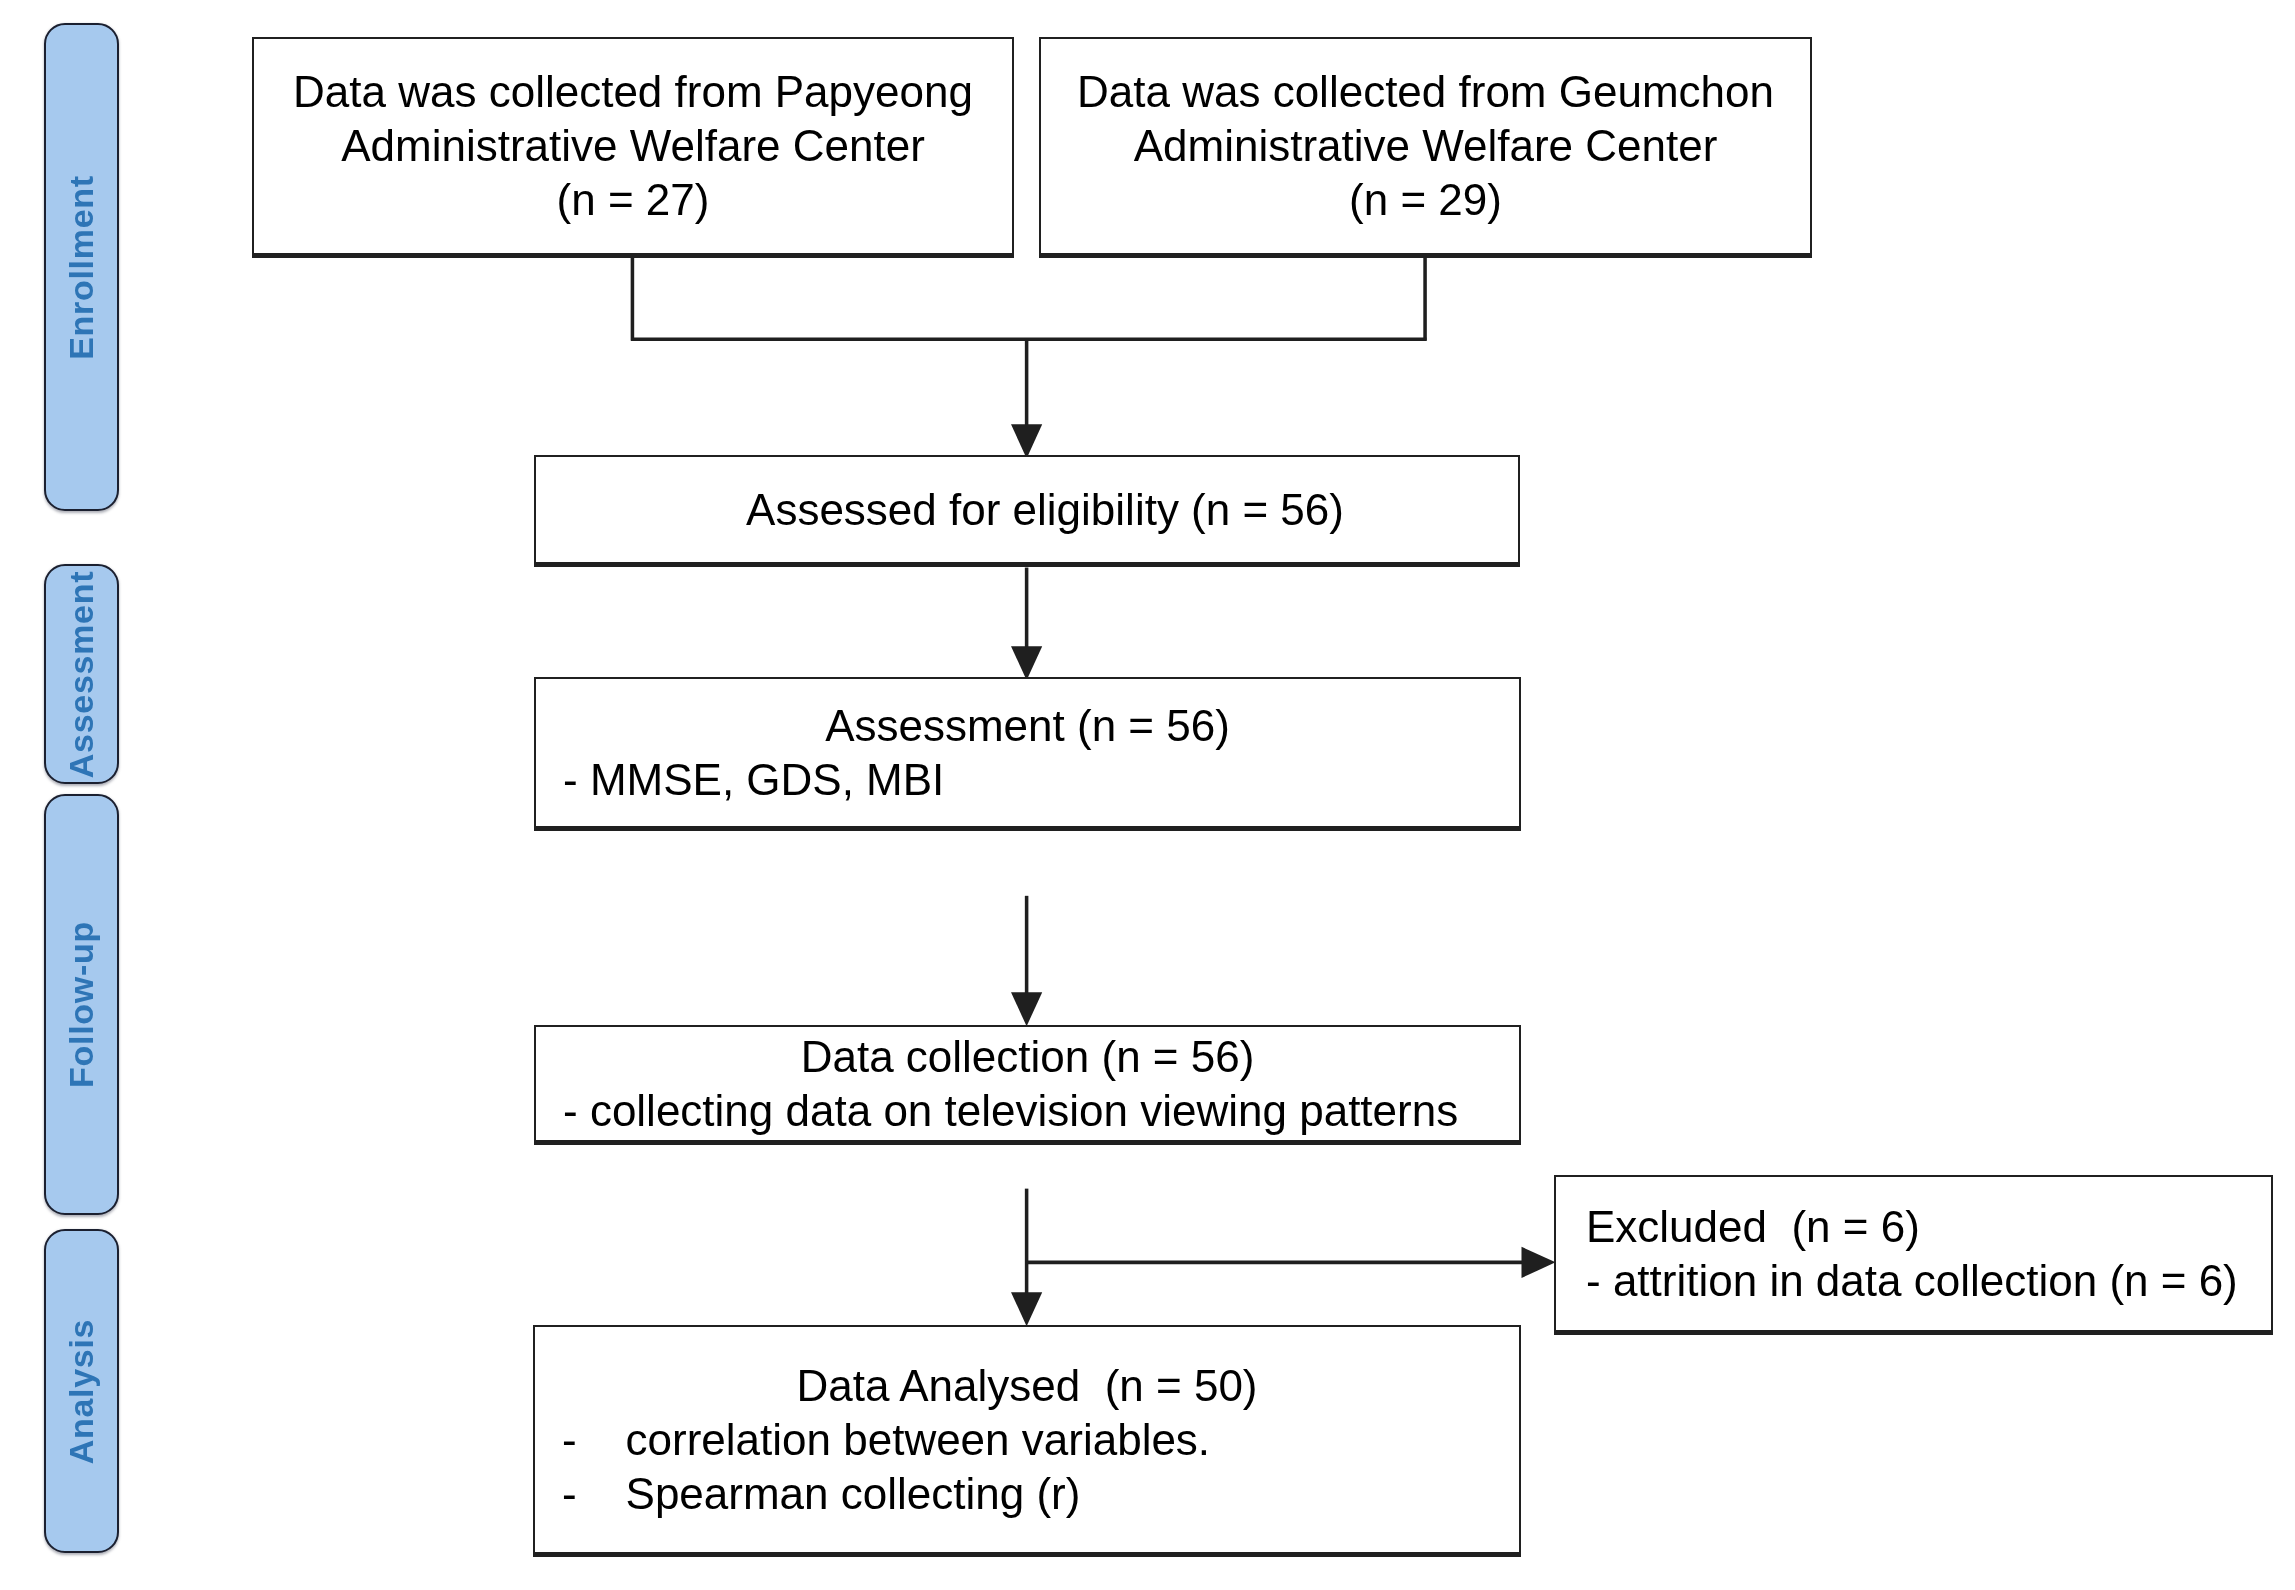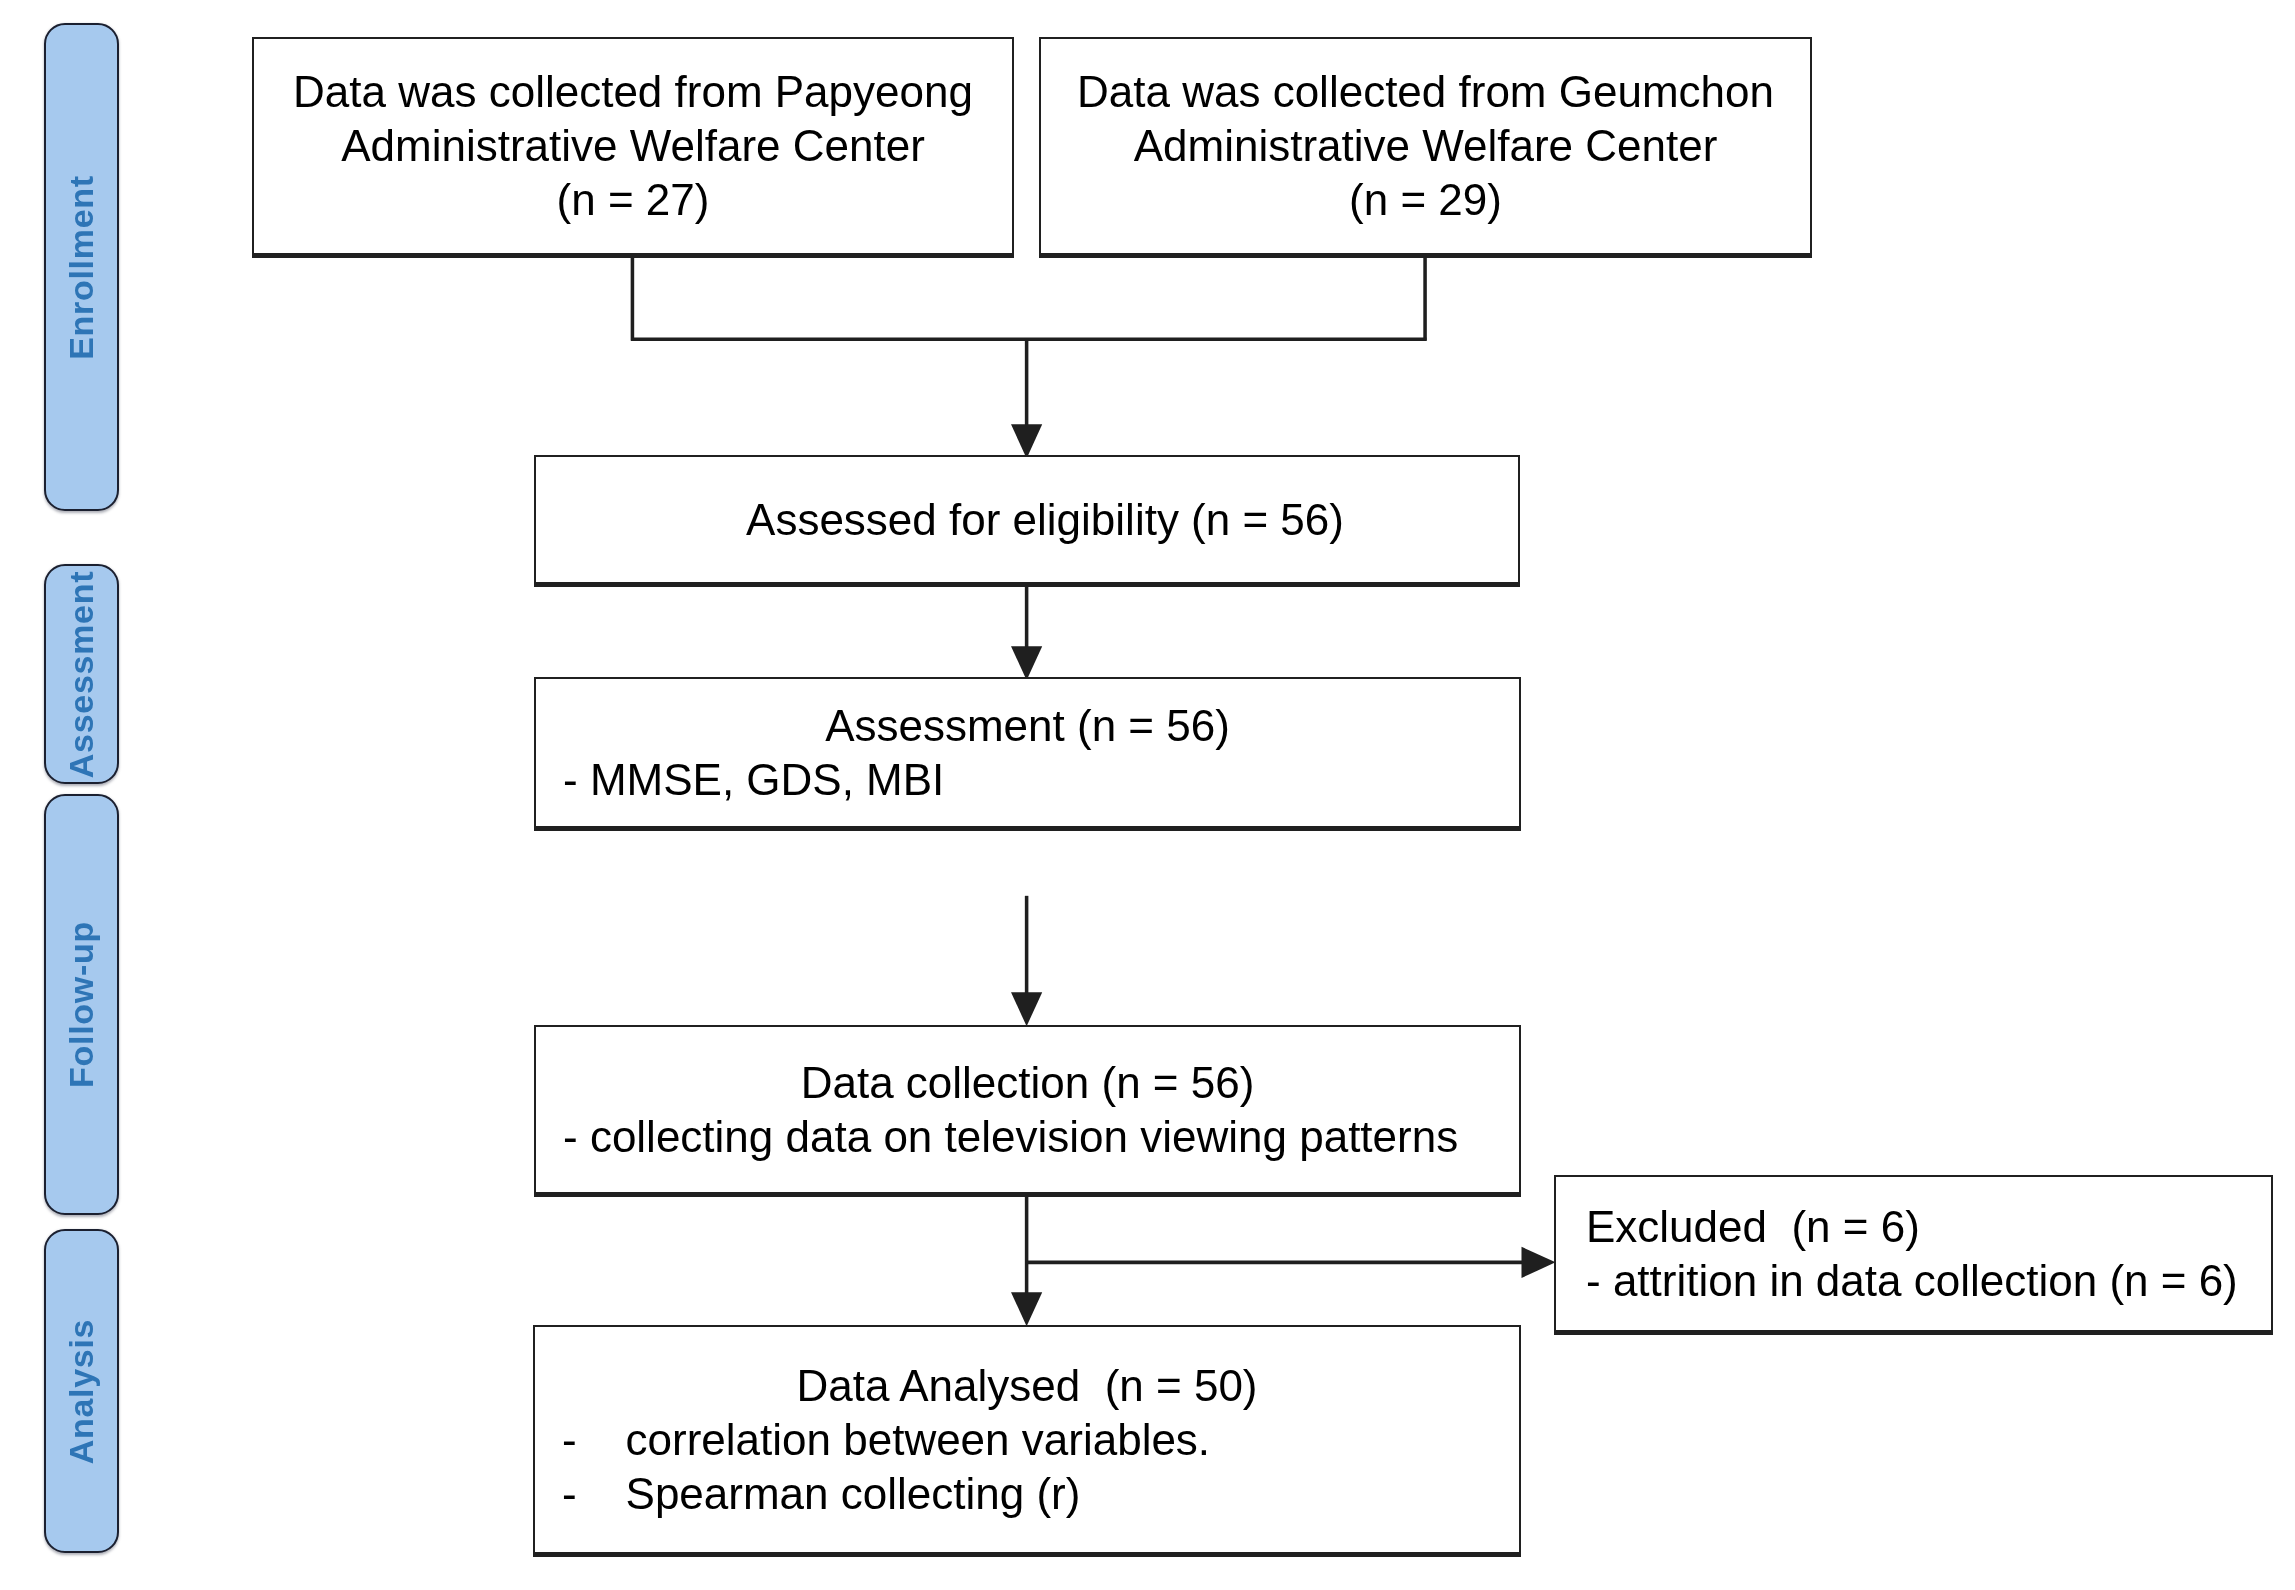--- a/index.html
+++ b/index.html
@@ -97,30 +97,30 @@
     <span class="ln ctr">Administrative Welfare Center</span>
     <span class="ln ctr">(n = 27)</span>
   </div>
 
   <div class="fbox" style="left:1039px;top:37px;width:773px;height:221px;">
     <span class="ln ctr">Data was collected from Geumchon</span>
     <span class="ln ctr">Administrative Welfare Center</span>
     <span class="ln ctr">(n = 29)</span>
   </div>
 
-  <div class="fbox" style="left:534px;top:455px;width:986px;height:132px;padding-left:36px;">
+  <div class="fbox" style="left:534px;top:455px;width:986px;height:112px;padding-left:36px;">
     <span class="ln ctr">Assessed for eligibility (n = 56)</span>
   </div>
 
   <div class="fbox" style="left:534px;top:677px;width:987px;height:154px;">
     <span class="ln ctr">Assessment (n = 56)</span>
     <span class="ln lft">- MMSE, GDS, MBI</span>
   </div>
 
-  <div class="fbox" style="left:534px;top:1025px;width:987px;height:172px;">
+  <div class="fbox" style="left:534px;top:1025px;width:987px;height:120px;">
     <span class="ln ctr">Data collection (n = 56)</span>
     <span class="ln lft">- collecting data on television viewing patterns</span>
   </div>
 
   <div class="fbox excl" style="left:1554px;top:1175px;width:719px;height:160px;">
     <span class="ln lft">Excluded  (n = 6)</span>
     <span class="ln lft">- attrition in data collection (n = 6)</span>
   </div>
 
   <div class="fbox" style="left:533px;top:1325px;width:988px;height:232px;">

